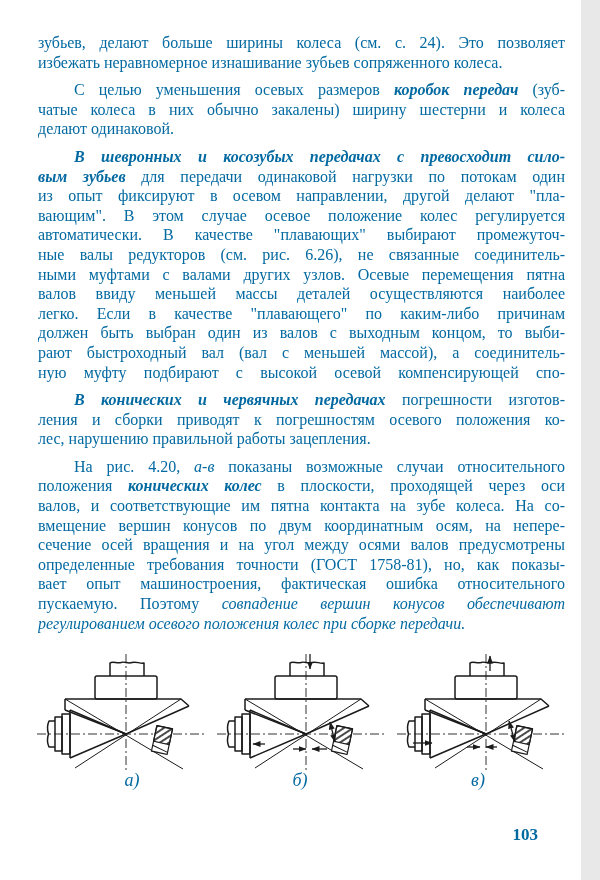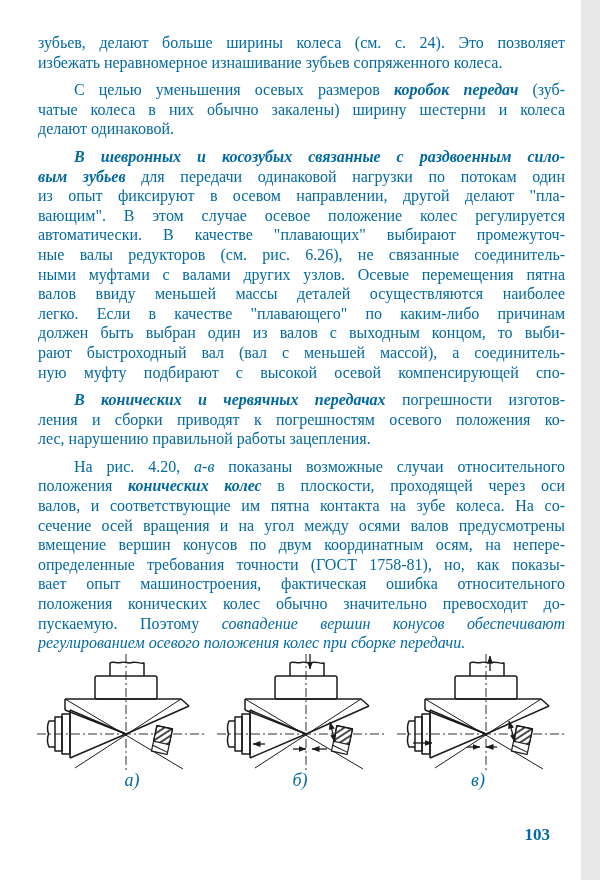--- a/index.html
+++ b/index.html
@@ -25,21 +25,21 @@
   .fig-labels{display:flex;margin-top:-4px;}
   .fig-label{
     width:178px;text-align:center;font-style:italic;font-size:18px;height:22px;
   }
   .fig-label:first-child{transform:translateX(10px);}
   .fig-caption{
     text-align:center;font-weight:bold;font-size:17.5px;margin-top:0px;
     letter-spacing:.3px;
   }
   .page-number{
-    position:absolute;top:825px;right:31px;font-weight:bold;font-size:17px;
+    position:absolute;top:825px;right:43px;font-weight:bold;font-size:17px;
   }
   
   .dwg{fill:none;stroke:#1b1b1b;stroke-width:1.5;stroke-linejoin:round;stroke-linecap:butt;}
   .thin{stroke-width:1;}
   .cl{stroke-width:.9;stroke-dasharray:9 3 2 3;}
   .arrow{stroke:#1b1b1b;stroke-width:1.3;fill:none;}
 </style>
 </head>
 <body>
 
@@ -82,43 +82,42 @@
       </g>
     </defs>
   </svg>
 
   <div class="text-block">
       <div class="line"><span class="s-n">зубьев,  делают больше ширины колеса (см. с. 24). Это позволяет</span></div>
       <div class="line last"><span class="s-n">избежать неравномерное изнашивание зубьев сопряженного колеса.</span></div>
       <div class="line indent"><span class="s-n">С целью уменьшения осевых размеров </span><span class="s-bi">коробок передач</span><span class="s-n"> (зуб-</span></div>
       <div class="line"><span class="s-n">чатые колеса в них обычно закалены) ширину шестерни и колеса</span></div>
       <div class="line last"><span class="s-n">делают одинаковой.</span></div>
-      <div class="line indent"><span class="s-bi">В шевронных и косозубых связанные с раздвоенным сило-</span></div>
+      <div class="line indent"><span class="s-bi">В шевронных и косозубых передачах с превосходит сило-</span></div>
       <div class="line"><span class="s-bi">вым зубьев</span><span class="s-n"> для передачи одинаковой нагрузки по потокам один</span></div>
       <div class="line"><span class="s-n">из опыт фиксируют в осевом направлении, другой делают "пла-</span></div>
       <div class="line"><span class="s-n">вающим". В этом случае осевое положение колес регулируется</span></div>
       <div class="line"><span class="s-n">автоматически. В качестве "плавающих" выбирают промежуточ-</span></div>
       <div class="line"><span class="s-n">ные валы редукторов (см. рис. 6.26), не связанные соединитель-</span></div>
       <div class="line"><span class="s-n">ными муфтами с валами других узлов. Осевые перемещения пятна</span></div>
       <div class="line"><span class="s-n">валов ввиду меньшей массы деталей осуществляются наиболее</span></div>
       <div class="line"><span class="s-n">легко. Если в качестве "плавающего" по каким-либо причинам</span></div>
       <div class="line"><span class="s-n">должен быть выбран один из валов с выходным концом, то выби-</span></div>
       <div class="line"><span class="s-n">рают быстроходный вал (вал с меньшей массой), а соединитель-</span></div>
       <div class="line"><span class="s-n">ную муфту подбирают с высокой осевой компенсирующей спо-</span></div>
       <div class="line indent"><span class="s-bi">В конических и червячных передачах</span><span class="s-n"> погрешности изготов-</span></div>
       <div class="line"><span class="s-n">ления и сборки приводят к погрешностям осевого положения ко-</span></div>
       <div class="line last"><span class="s-n">лес, нарушению правильной работы зацепления.</span></div>
       <div class="line indent"><span class="s-n">На рис. 4.20, </span><span class="s-i">а-в</span><span class="s-n"> показаны возможные случаи относительного</span></div>
       <div class="line"><span class="s-n">положения </span><span class="s-bi">конических колес</span><span class="s-n"> в плоскости, проходящей через оси</span></div>
       <div class="line"><span class="s-n">валов, и соответствующие им пятна контакта на зубе колеса. На со-</span></div>
+      <div class="line"><span class="s-n">вмещение вершин конусов по двум координатным осям, на непере-</span></div>
       <div class="line"><span class="s-n">сечение осей вращения и на угол между осями валов предусмотрены</span></div>
-      <div class="line"><span class="s-n">вмещение вершин конусов по двум координатным осям, на непере-</span></div>
       <div class="line"><span class="s-n">определенные требования точности (ГОСТ 1758-81), но, как показы-</span></div>
       <div class="line"><span class="s-n">вает опыт машиностроения, фактическая ошибка относительного</span></div>
-      <div class="line"><span class="s-n">положения конических колес обычно значительно превосходит до-</span></div>
       <div class="line"><span class="s-n">пускаемую. Поэтому </span><span class="s-i">совпадение вершин конусов обеспечивают</span></div>
       <div class="line last"><span class="s-i">регулированием осевого положения колес при сборке передачи.</span></div>
     </div>
 
   <div class="figure">
     <div class="fig-row">
 
       <svg viewBox="0 0 178 122">
         <use href="#gearpair"></use>
       </svg>

